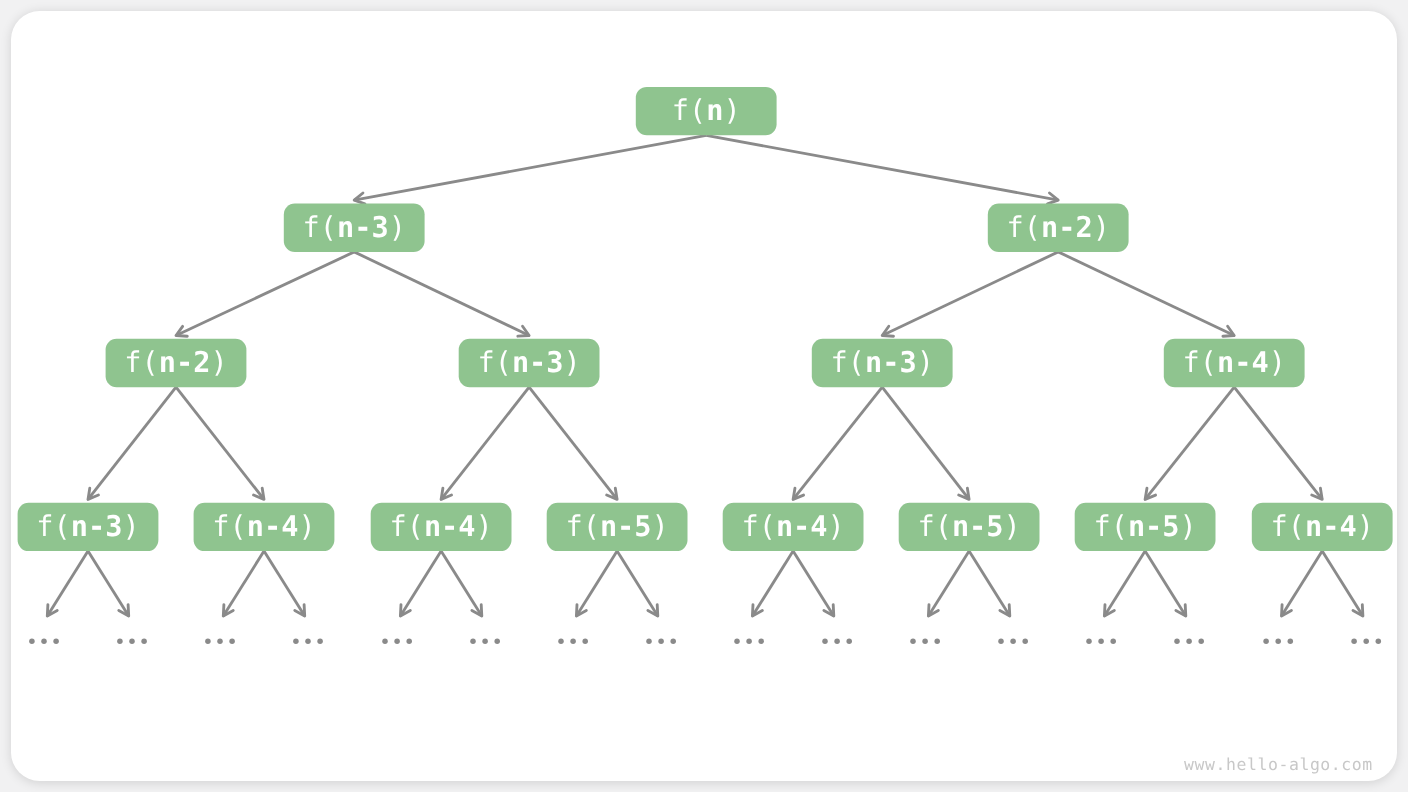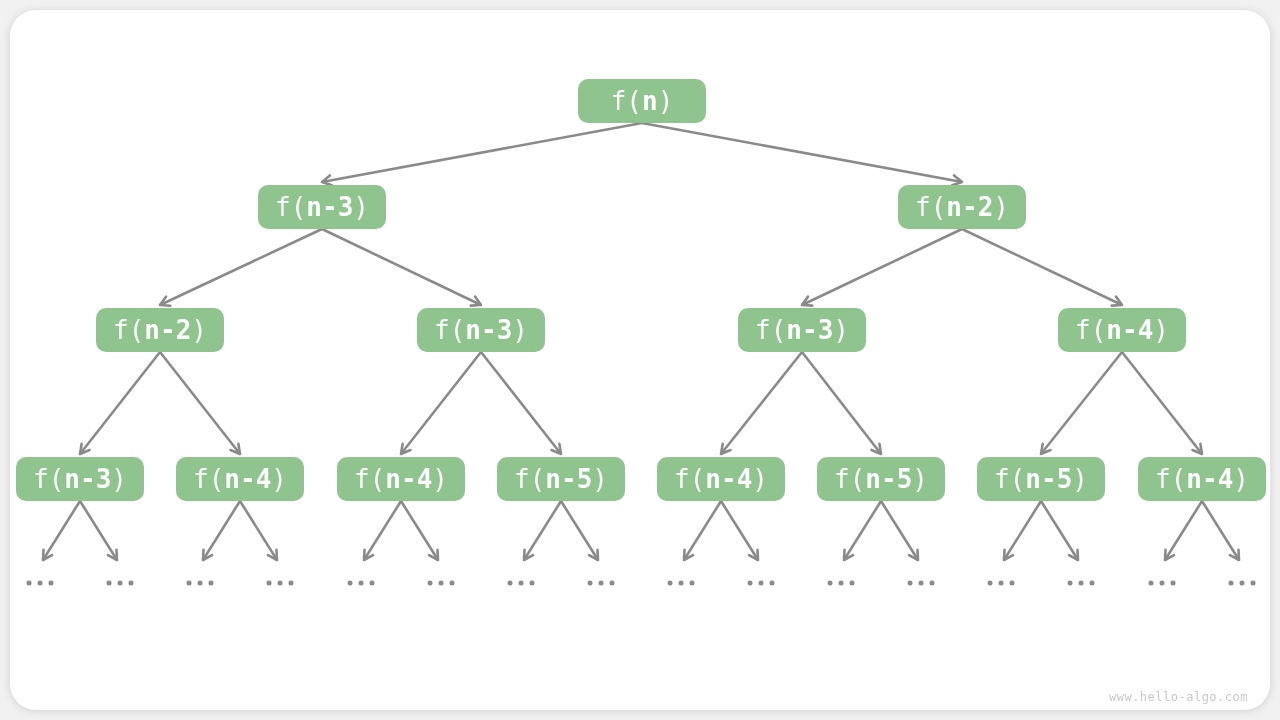--- a/index.html
+++ b/index.html
@@ -33,21 +33,21 @@
     position:absolute;transform:translate(-50%,-50%);
     display:flex;gap:6px;
   }
   .dots i{
     display:block;width:5px;height:5px;border-radius:50%;
     background:var(--dots,#8a8a8a);
   }
   .watermark{
     position:absolute;right:32px;bottom:16px;
     color:var(--watermark,#c8c8c8);
-    font-size:12px;letter-spacing:0.5px;
+    font-size:15px;letter-spacing:0.5px;
   }
 </style>
 </head>
 <body>
 
 <div class="page">
   <div class="card"></div>
 
   <svg id="edges" width="1280" height="720" viewBox="0 0 1280 720">
     <defs>

